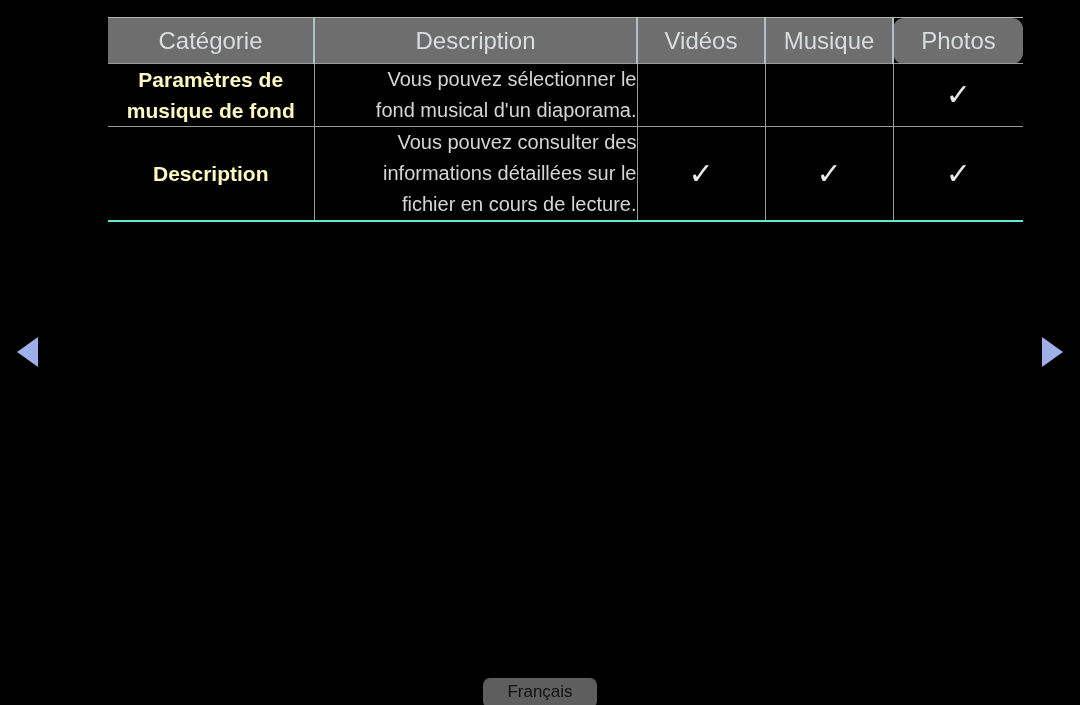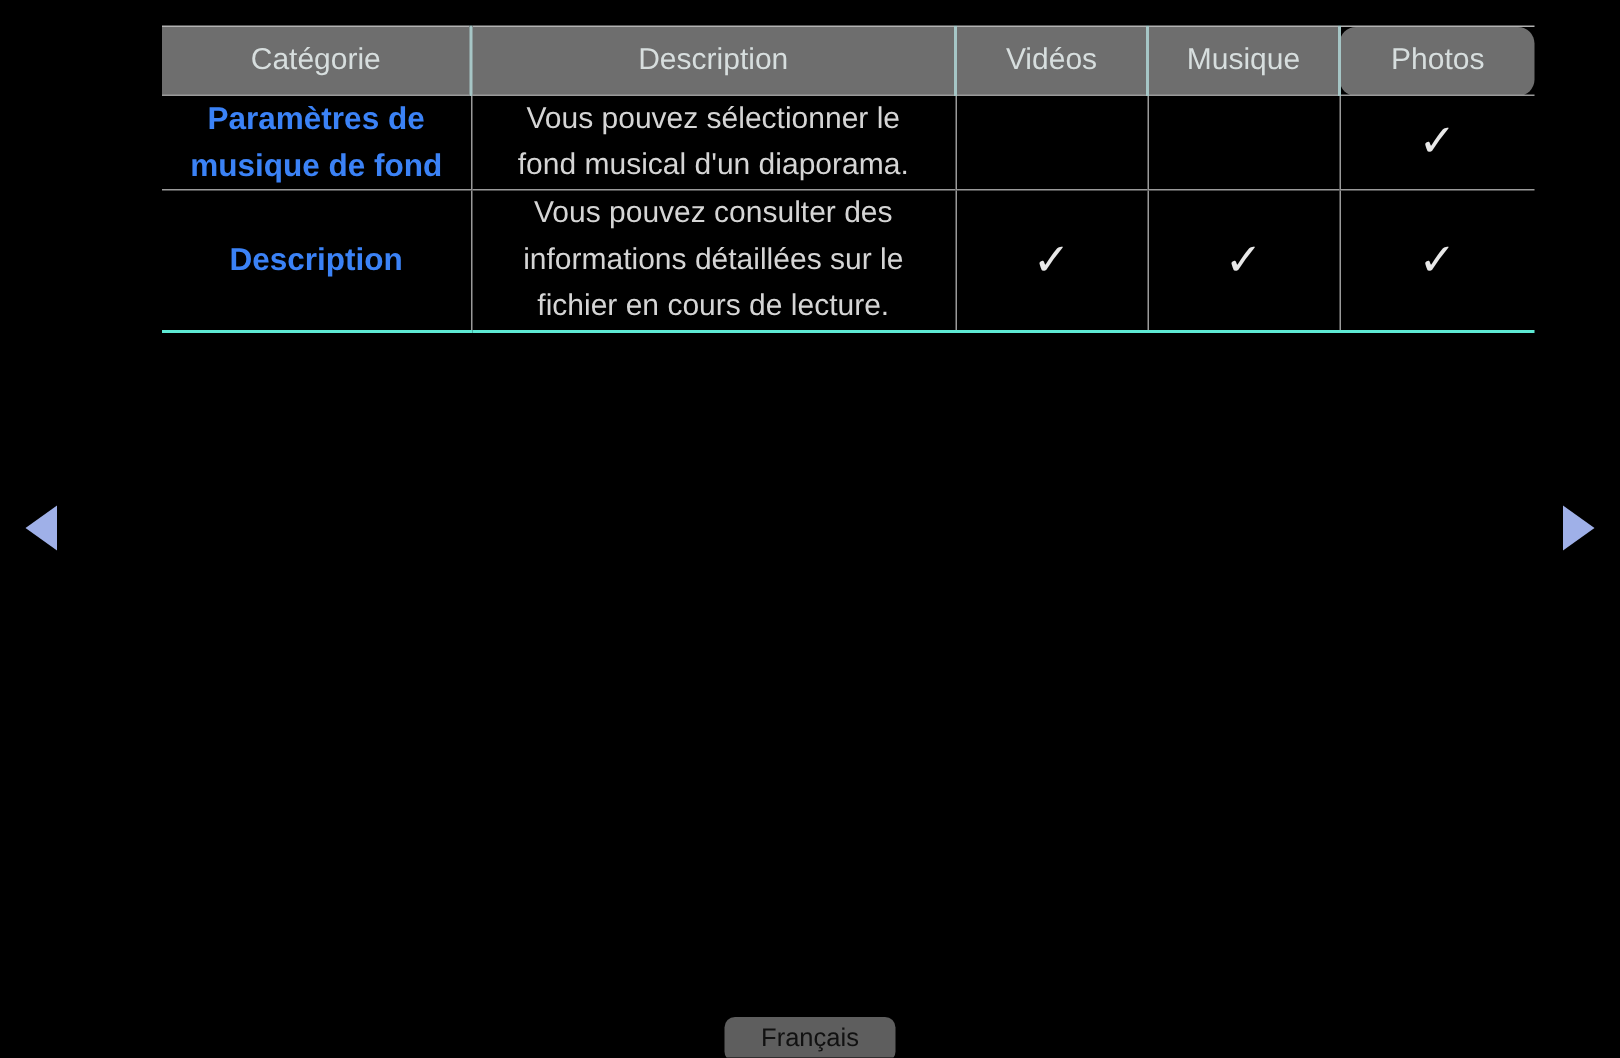--- a/index.html
+++ b/index.html
@@ -31,21 +31,21 @@
   .help-table col.c-desc  { width: 323px; }
   .help-table col.c-vid   { width: 128px; }
   .help-table col.c-mus   { width: 128px; }
   .help-table col.c-pho   { width: 130px; }
 
   
   .help-table thead th {
     background: #6e6e6e;
     color: #d7dede;
     font-weight: normal;
-    font-size: 20px;
+    font-size: 24px;
     height: 45px;
     text-align: center;
     vertical-align: middle;
     border-right: 2px solid #a6c6c6;
     border-top: 1px solid #b4b4b4;
     padding: 0;
   }
   .help-table thead th:last-child { border-right: none; border-radius: 11px; }
 
   
@@ -57,30 +57,30 @@
     background: #000000;
   }
   .help-table tbody td:last-child { border-right: none; }
   .help-table tbody tr:last-child td { border-bottom: 2px solid #5eead4; }
 
   .cat-cell {
     text-align: center;
     padding: 0 6px;
   }
   .cat-cell .cat-text {
-    color: #3b82f6;
+    color: #fef9c3;
     font-weight: bold;
     font-size: 21px;
     line-height: 31px;
     display: block;
   }
 
   .desc-cell {
     padding: 6px 0 6px 8px;
-    text-align: center;
+    text-align: right;
   }
   .desc-cell .desc-text {
     color: #d5d5d5;
     font-size: 20px;
     line-height: 31px;
     display: block;
     white-space: pre-line;
   }
 
   .mark-cell {

